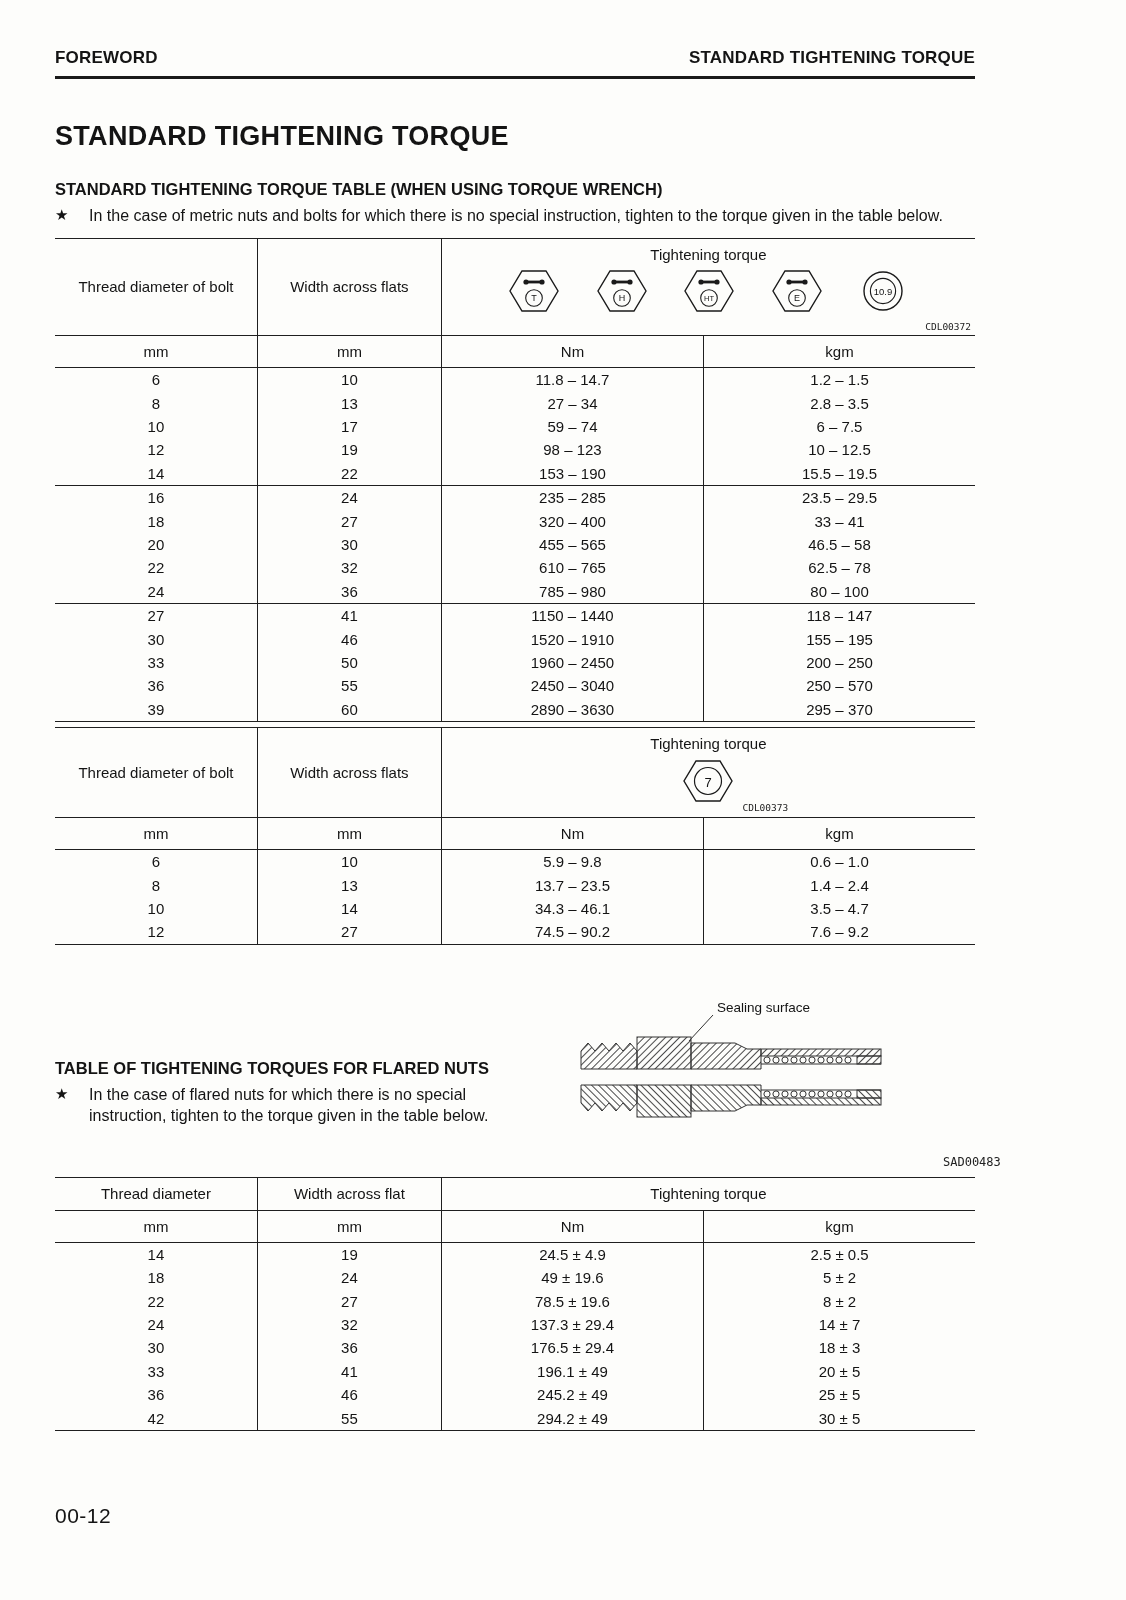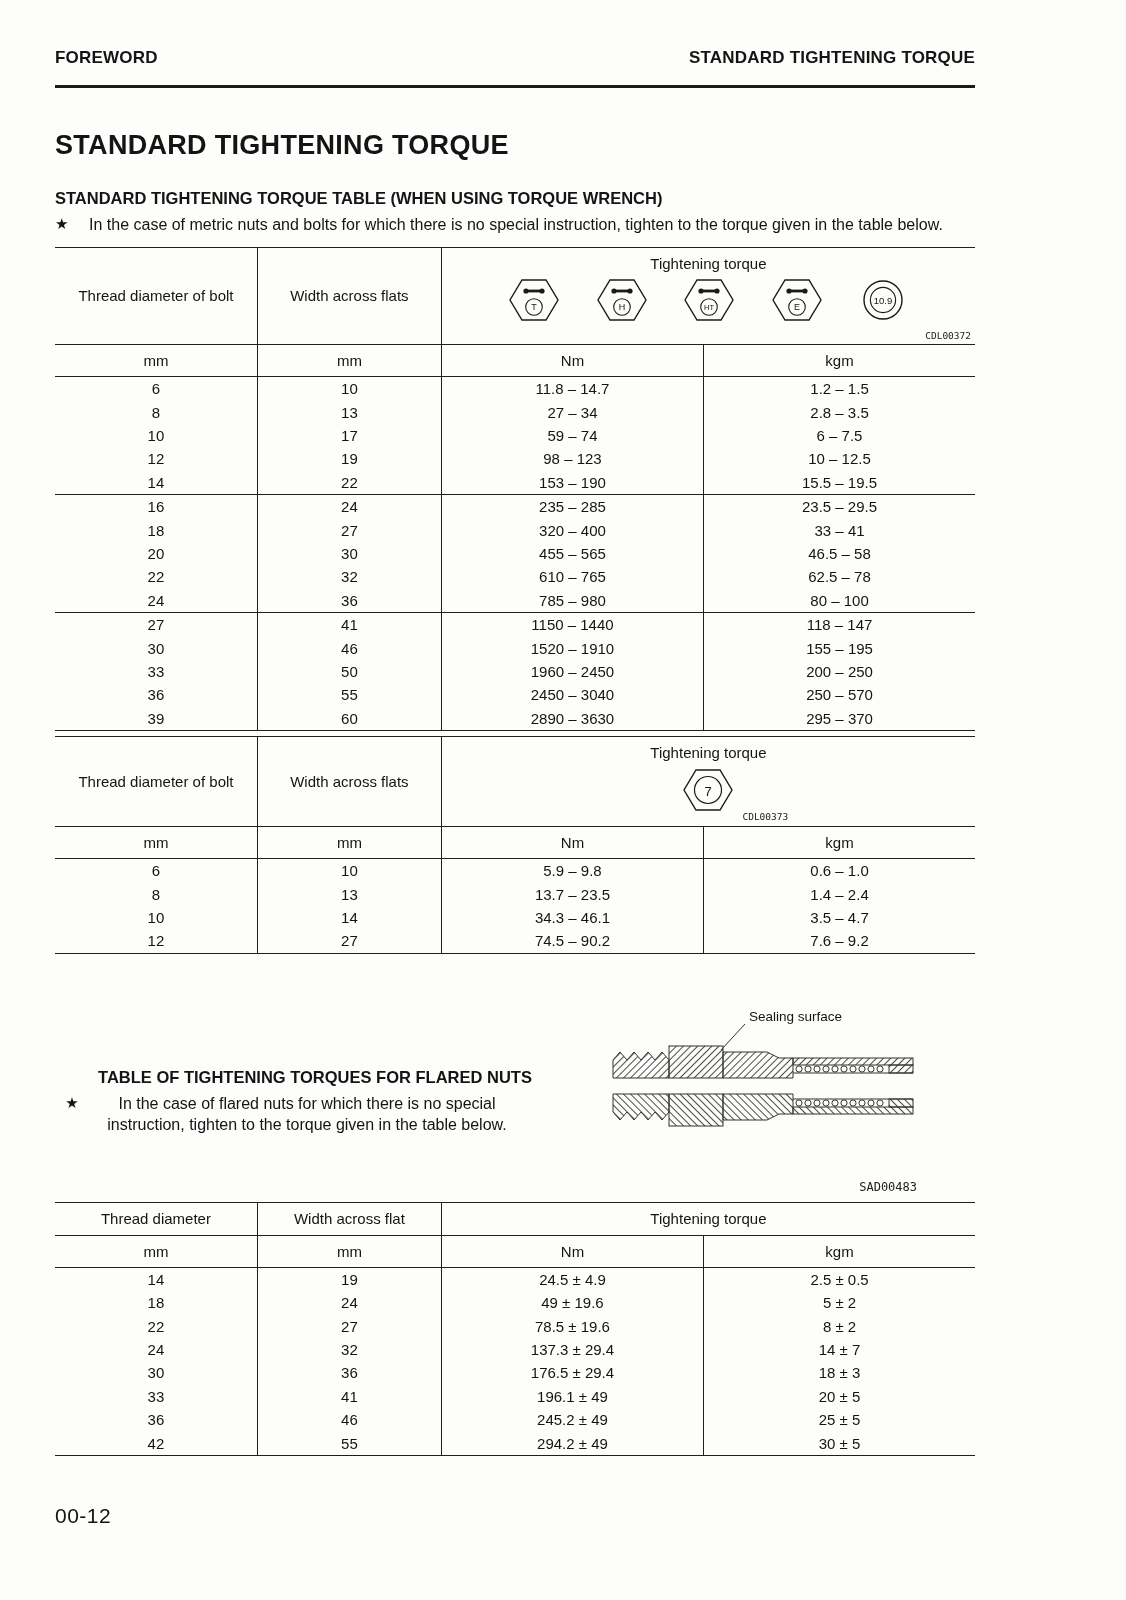--- a/index.html
+++ b/index.html
@@ -11,21 +11,21 @@
     color: #141414;
     font-family: "Liberation Sans", "DejaVu Sans", sans-serif;
     overflow: hidden;
   }
   .content { padding: 48px 151px 0 55px; }
 
   
   .runhead {
     display: flex; justify-content: space-between; align-items: flex-end;
     font-weight: bold; font-size: 17px; letter-spacing: 0.2px;
-    padding-bottom: 17px; border-bottom: 3px solid #1a1a1a; text-align: center;
+    padding-bottom: 8px; border-bottom: 3px solid #1a1a1a; text-align: center;
   }
 
   .doc-title { margin-top: 42px; font-size: 27px; font-weight: bold; letter-spacing: 0.3px; }
 
   .sec-head { margin-top: 28px; font-size: 16.5px; font-weight: bold; }
   .note { display: flex; margin-top: 6px; font-size: 16px; line-height: 1.32; }
   .note .star { width: 34px; flex: none; font-size: 15px; }
 
   
   table.tq {
@@ -63,23 +63,23 @@
   }
   .fig-code.br { right: 4px; bottom: 3px; }
   .fig-code.center-r { left: calc(50% + 34px); bottom: 4px; }
 
   .bolt-icon { display: inline-block; }
   .bolt-icon svg { display: block; }
   svg text { font-family: "Liberation Sans", sans-serif; fill: #141414; }
 
   
   .flared-sec { display: flex; margin-top: 52px; align-items: flex-start; }
-  .flared-left { width: 520px; flex: none; margin-top: 62px; text-align: center; }
+  .flared-left { width: 520px; flex: none; margin-top: 62px; }
   .flared-left .note { width: 470px; }
-  .flared-right { flex: 1; display: flex; flex-direction: column; align-items: flex-end; }
+  .flared-right { flex: 1; display: flex; flex-direction: row; align-items: flex-end; }
   .diagram-code {
     font-family: "DejaVu Sans Mono", monospace; font-size: 12px; color: #222;
     padding-right: 58px; margin-top: 2px;
   }
   .dlabel { font-size: 13.5px; }
   .dline { stroke: #333; stroke-width: 1; }
 
   .page-footer {
     position: absolute; left: 55px; bottom: 72px;
     font-size: 21px; letter-spacing: 0.5px;

